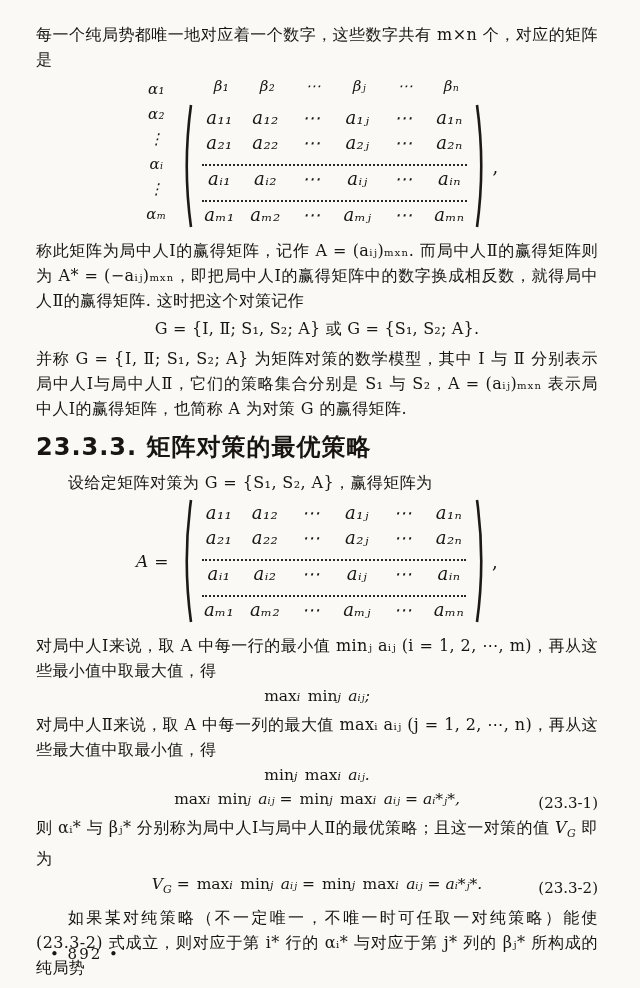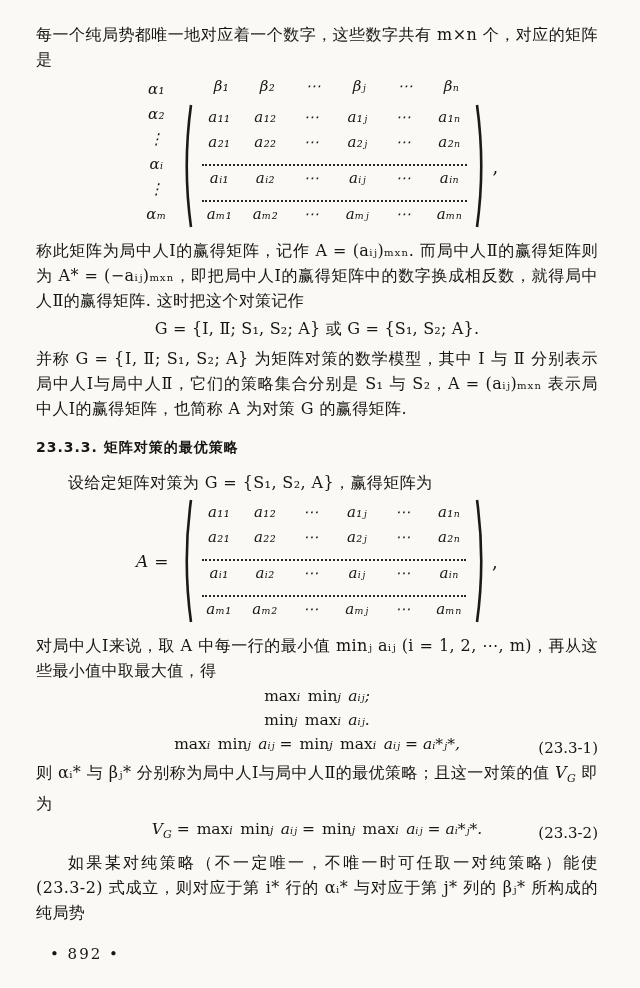--- a/index.html
+++ b/index.html
@@ -19,39 +19,39 @@
   
   .matrix-block { width:fit-content; margin:2px auto 8px auto; }
   .beta-row { display:grid; grid-template-columns:repeat(6,46px); margin-left:63px; margin-bottom:3px; }
   .beta-row span { text-align:center; font-style:italic; font-size:15px; }
   .matrix-wrap { display:flex; align-items:center; gap:3px; }
   .alpha-col { display:flex; flex-direction:column; justify-content:flex-end;
                height:122px; width:42px; align-items:center; font-style:italic; font-size:15px; }
   .m-body { display:flex; flex-direction:column; justify-content:space-between;
             height:122px; width:276px; }
   .m-row { display:grid; grid-template-columns:repeat(6,46px); }
-  .m-cell { text-align:center; font-style:italic; font-size:15px; white-space:nowrap; }
+  .m-cell { text-align:center; font-style:italic; font-size:18px; white-space:nowrap; }
   .m-dots { width:96%; margin:0 auto; border-bottom:2px dotted #2a2622; height:11px; }
   .paren svg { display:block; }
   .m-comma { align-self:center; font-size:18px; margin-left:1px; }
   .m-lhs { font-style:italic; font-size:17px; margin-right:8px; }
 
   
   .disp-eq { display:flex; justify-content:center; align-items:flex-start;
              gap:7px; position:relative; margin:5px 0 7px 0; }
   .sop { display:inline-flex; flex-direction:row; align-items:center; line-height:17px; }
   .sop-op { font-size:15.5px; letter-spacing:0; }
   .sop-sub { font-size:11px; font-style:italic; line-height:11px; margin-top:1px; }
   .eq-text { font-style:italic; font-size:15.5px; line-height:17px; letter-spacing:0; }
   .eq-tag { position:absolute; right:0; top:0; font-style:normal; font-size:15px; letter-spacing:0; }
   .eq-plain { text-align:center; margin:3px 0 5px 0; letter-spacing:0.2px; }
   .vsub { font-size:11px; font-style:italic; vertical-align:-4px; }
 
   
-  h2 { margin:14px 0 10px 0; font-size:14px; line-height:25px; font-weight:bold;
+  h2 { margin:14px 0 10px 0; font-size:24px; line-height:25px; font-weight:bold;
        letter-spacing:1px; font-family:"DejaVu Sans","Liberation Sans",sans-serif; }
 
   .page-number { position:absolute; left:50px; top:942px; font-size:15px; letter-spacing:2px; }
 </style>
 </head>
 <body>
 
 <div class="page">
 
   <p class="mb2">每一个纯局势都唯一地对应着一个数字，这些数字共有 m×n 个，对应的矩阵是</p>
@@ -194,20 +194,21 @@
         <span class="sop-op">max</span>
         <span class="sop-sub">i</span>
       </span>
     <span class="sop">
         <span class="sop-op">min</span>
         <span class="sop-sub">j</span>
       </span>
     <span class="eq-text">aᵢⱼ;</span>
   </div>
 
+  <p>对局中人Ⅱ来说，取 A 中每一列的最大值 maxᵢ aᵢⱼ (j = 1, 2, ⋯, n)，再从这些最大值中取最小值，得</p>
 
   <div class="disp-eq">
     <span class="sop">
         <span class="sop-op">min</span>
         <span class="sop-sub">j</span>
       </span>
     <span class="sop">
         <span class="sop-op">max</span>
         <span class="sop-sub">i</span>
       </span>

